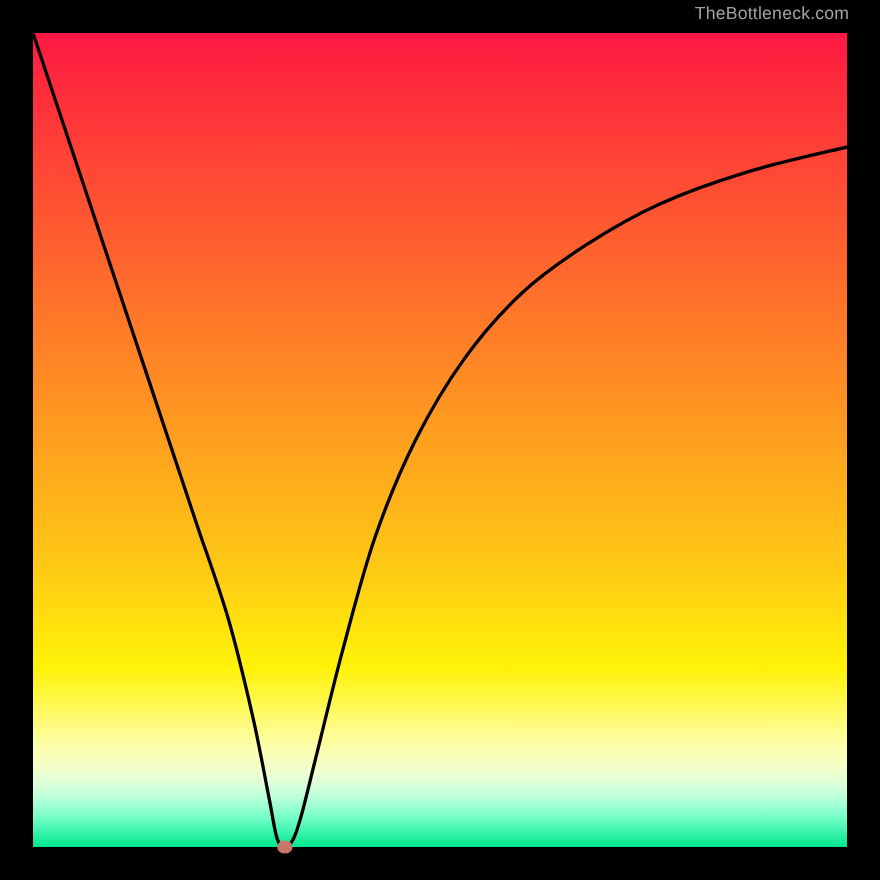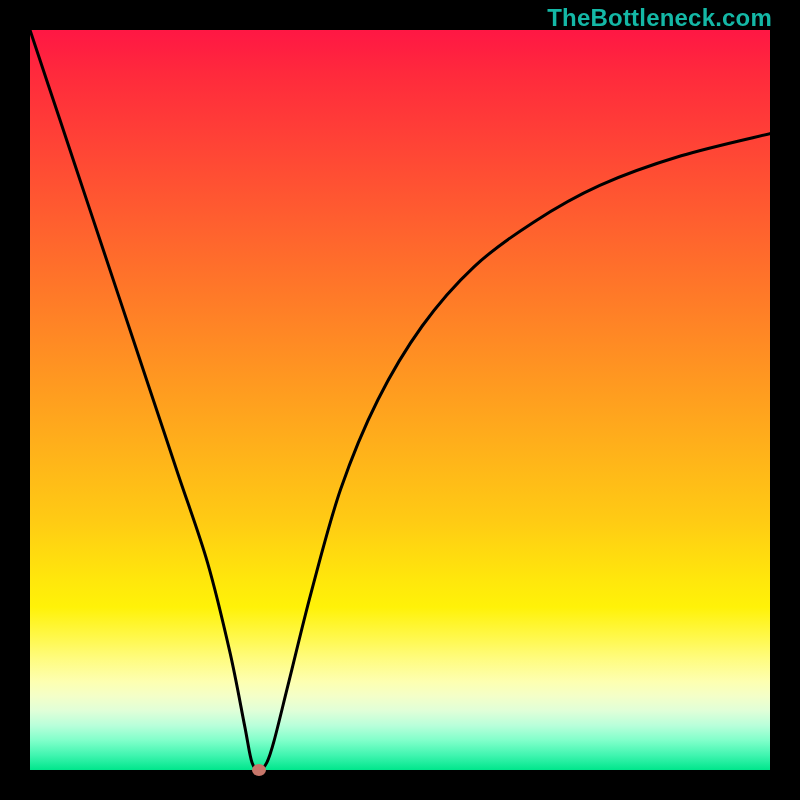--- a/index.html
+++ b/index.html
@@ -45,23 +45,23 @@
       #e0ffd8 92%,
       #b8ffda 94%,
       #80ffca 96%,
       #40f5b0 98%,
       #00e68c 100%);
   }
   .watermark {
     position: absolute;
     top: 4px;
     right: 28px;
-    color: #14b8a6;
-    font-size: 24px;
-    font-weight: 700;
+    color: #a3a3a3;
+    font-size: 16px;
+    font-weight: 400;
     letter-spacing: 0.2px;
     z-index: 10;
   }
   svg.curve {
     position: absolute;
     left: 30px;
     top: 30px;
     width: 740px;
     height: 740px;
     pointer-events: none;

